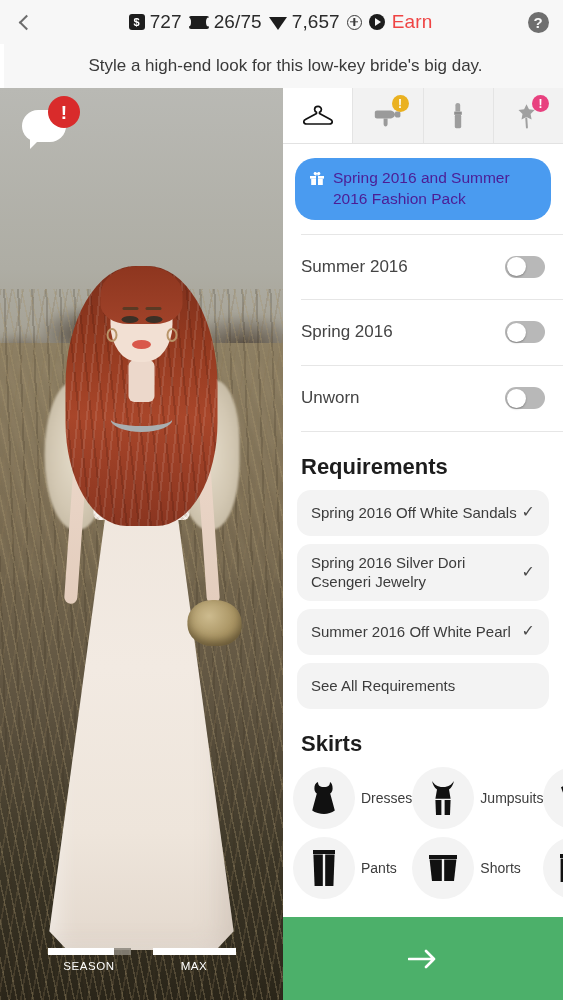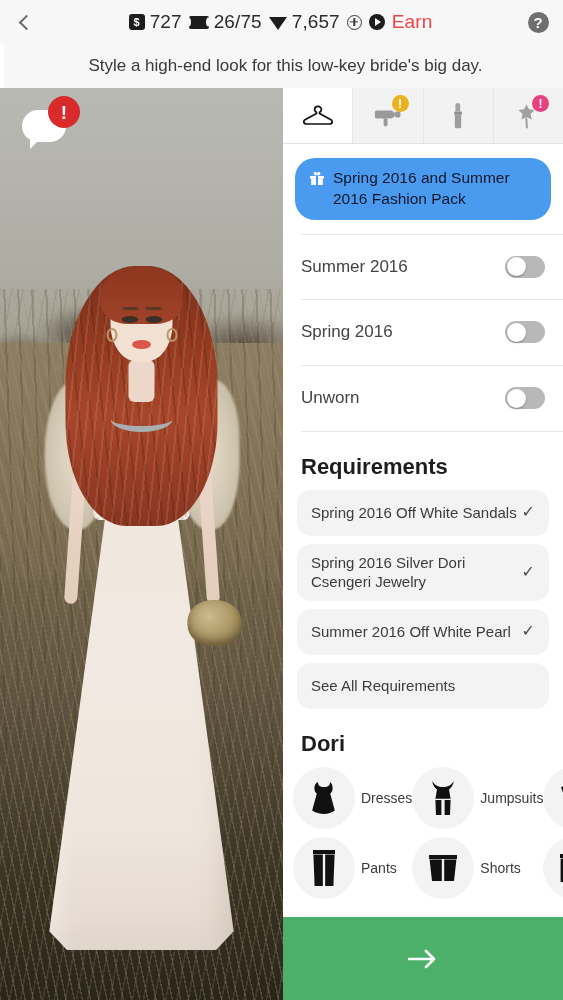--- a/index.html
+++ b/index.html
@@ -290,21 +290,21 @@
     color: #fff; font-size: 12px; font-weight: bold;
     display: flex; align-items: center; justify-content: center;
     line-height: 1;
   }
   .badge-orange { background: #eab120; }
   .badge-pink { background: #e8417f; }
 
   .pack-banner {
     margin: 14px 12px 0 12px;
     background: #4a9bf0;
-    color: #0f172a;
+    color: #4c1d95;
     border-radius: 20px;
     padding: 10px 14px;
     font-size: 15.5px; line-height: 1.35;
     display: flex; align-items: flex-start; gap: 8px;
     cursor: pointer;
   }
   .gift-ic { flex: none; margin-top: 2px; }
 
   .toggle-row {
     height: 66px; margin: 0 0 0 18px;
@@ -421,20 +421,34 @@
       <div class="lips"></div>
       <div class="earring l"></div>
       <div class="earring r"></div>
       <div class="necklace"></div>
       <div class="clutch"></div>
     </div>
 
     <div class="chat-bubble"></div>
     <div class="chat-badge">!</div>
 
+    <div class="meters">
+      <div class="meter">
+        <div class="meter-track">
+          <div class="meter-fill" style="width:80%"></div>
+        </div>
+        <div class="meter-label">SEASON</div>
+      </div>
+      <div class="meter">
+        <div class="meter-track">
+          <div class="meter-fill" style="width:100%"></div>
+        </div>
+        <div class="meter-label">MAX</div>
+      </div>
+    </div>
   </div>
 
   <div class="panel">
 
     <div class="tabs">
       <div class="tab active">
         <svg width="30" height="24" viewBox="0 0 30 24">
           <path d="M15 2.4c-2 0-3.4 1.4-3.4 3.1 0 1.3.8 2.2 1.9 2.7v1.3L2.4 15.6c-1 .5-1.6 1.3-1.6 2.2 0 1.3 1.2 2.2 2.8 2.2h22.8c1.6 0 2.8-.9 2.8-2.2 0-.9-.6-1.7-1.6-2.2L16.5 9.5V8.2c1.1-.5 1.9-1.4 1.9-2.7 0-1.7-1.4-3.1-3.4-3.1z" fill="none" stroke="#111" stroke-width="1.7" stroke-linejoin="round"></path>
         </svg>
       </div>
@@ -502,21 +516,21 @@
       <span class="req-check">✓</span>
     </div>
     <div class="req-item">
       <span>Summer 2016 Off White Pearl</span>
       <span class="req-check">✓</span>
     </div>
     <div class="req-item">
       <span>See All Requirements</span>
     </div>
 
-    <div class="section-title">Dori</div>
+    <div class="section-title">Skirts</div>
 
     <div class="types-grid">
       <div class="type-cell">
         <div class="type-circle">
           <svg width="34" height="36" viewBox="0 0 34 36">
             <path d="M11 2c0 3 1.5 5 6 5s6-2 6-5c1.8 1.2 2.6 3.4 2.6 6.4 0 2.4-1 4-2.4 5.2l4.6 17c-2.9 2.3-7 3.4-10.8 3.4S8 32.9 5.2 30.6l4.6-17C8.4 12.4 7.4 10.8 7.4 8.4 7.4 5.4 8.2 3.2 11 2z" fill="#111"></path>
           </svg>
         </div>
         <span class="type-label">Dresses</span>
       </div>

